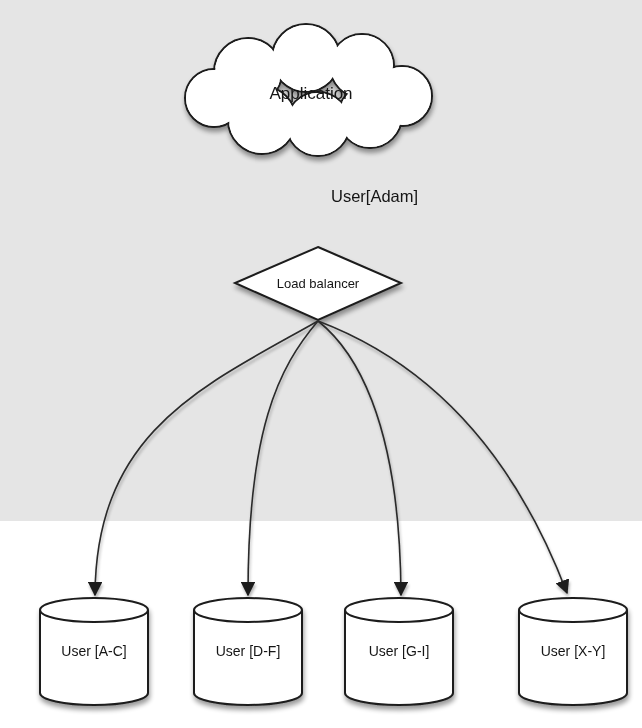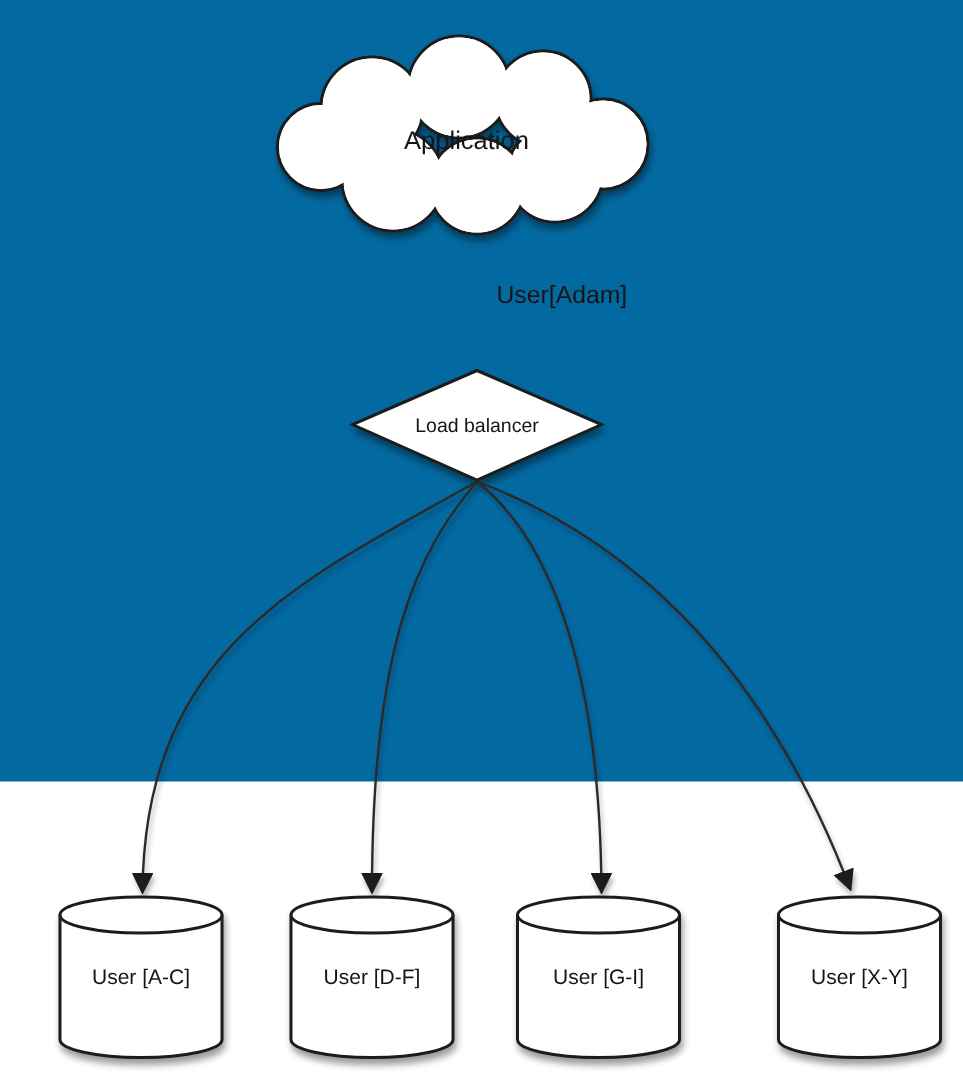--- a/index.html
+++ b/index.html
@@ -7,21 +7,21 @@
     padding: 0;
     background: #ffffff;
     width: 642px;
     height: 728px;
     overflow: hidden;
   }
   .stage {
     position: relative;
     width: 642px;
     height: 521px;
-    background: #0369a1;
+    background: #e5e5e5;
   }
   svg { display: block; }
   .shape {
     fill: #ffffff;
     stroke: #1c1c1c;
     stroke-width: 2;
   }
   .shape-fill-only {
     fill: #ffffff;
     stroke: none;

